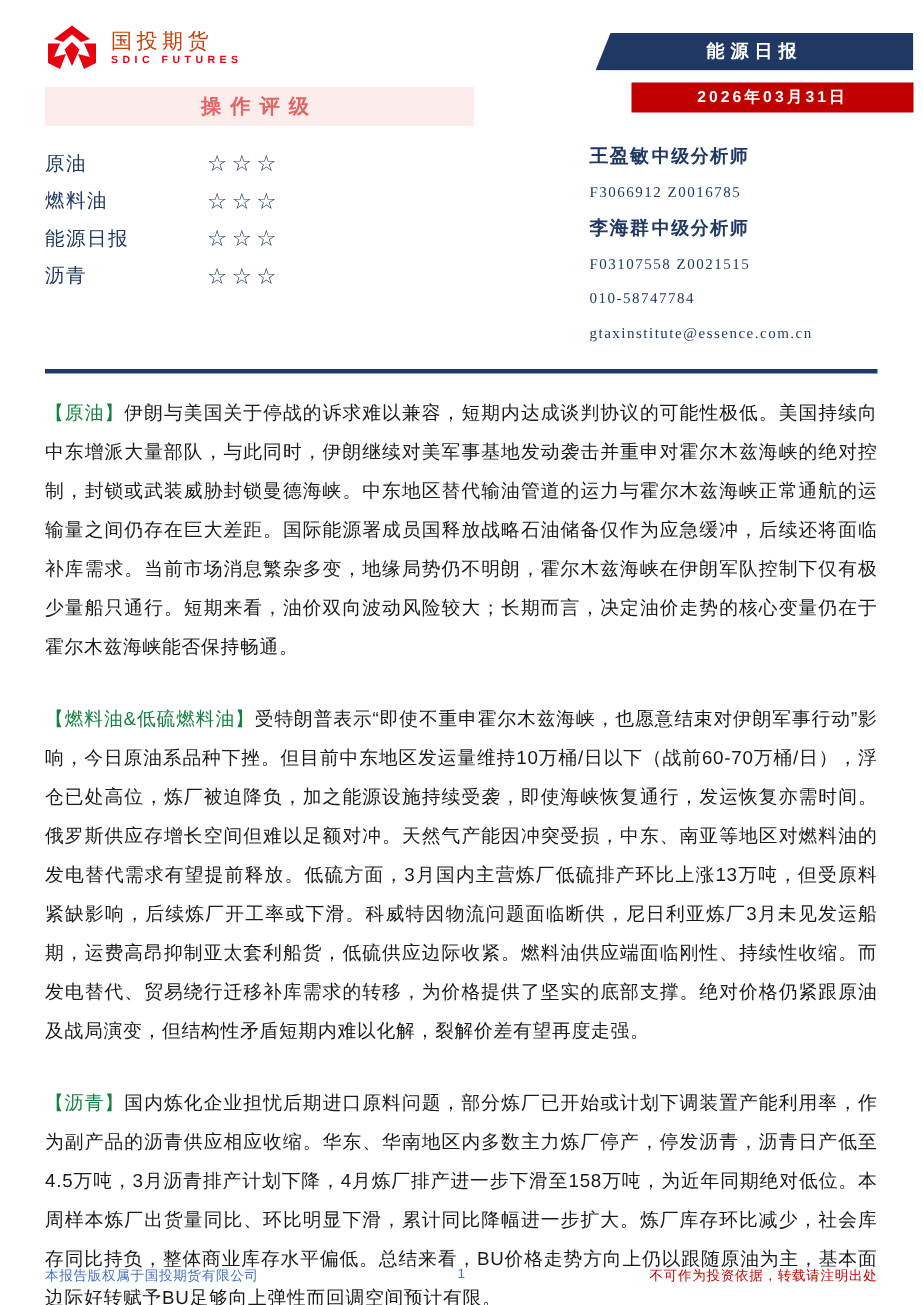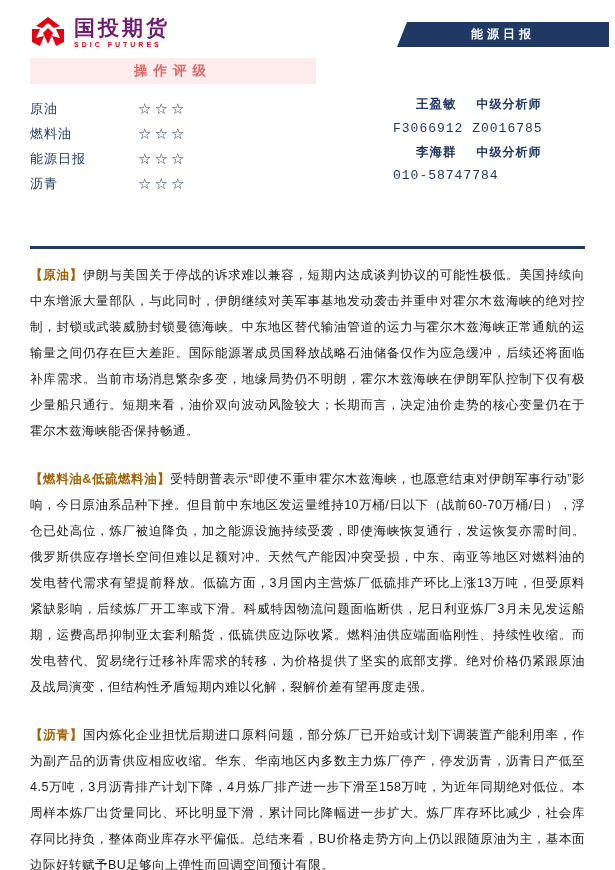--- a/index.html
+++ b/index.html
@@ -7,21 +7,21 @@
   body { font-family:"Liberation Sans","DejaVu Sans",sans-serif; }
   .page {
     position:relative; width:615px; height:870px; margin:0 auto;
     background:#ffffff; overflow:hidden;
   }
 
   
   .header { position:absolute; top:16px; left:30px; right:6px; display:flex; justify-content:space-between; align-items:flex-start; }
   .logo { display:flex; align-items:center; gap:8px; }
   .logo-mark { width:36px; height:32px; display:block; }
-  .logo-text .cn { font-size:21px; font-weight:bold; color:#701a75; letter-spacing:3px; line-height:1.1; }
+  .logo-text .cn { font-size:14px; font-weight:normal; color:#c2410c; letter-spacing:3px; line-height:1.1; }
   .logo-text .en { font-size:7px; color:var(--logo_red,#e60012); letter-spacing:3px; margin-top:2px; font-weight:bold; }
 
   .banners { display:flex; flex-direction:column; align-items:flex-end; gap:8px; padding-top:6px; }
   .banner-navy {
     background:var(--navy,#1f3864); color:#ffffff; font-weight:bold; font-size:12px;
     width:212px; text-align:center; padding:4px 0; letter-spacing:4px;
     clip-path:polygon(10px 0, 100% 0, 100% 100%, 0 100%);
   }
   .banner-red {
     background:var(--red,#c00000); color:#ffffff; font-weight:bold; font-size:10.5px;
@@ -35,36 +35,36 @@
     text-align:center; padding:4px 0; letter-spacing:6px;
   }
   .rating-rows { margin-top:12px; }
   .rating-row { display:flex; align-items:center; height:25px; }
   .rating-label { width:108px; font-size:13px; font-weight:normal; color:var(--navy,#1f3864); letter-spacing:1px; }
   .rating-stars { font-size:15px; color:var(--navy,#1f3864); letter-spacing:3px; }
 
   
   .analyst-box { position:absolute; top:92px; left:393px; width:210px; }
   .a-line { height:24px; display:flex; align-items:center; }
-  .a-name { font-size:12.5px; font-weight:bold; color:var(--navy,#1f3864); letter-spacing:1px;margin-left:23px; }
-  .a-title { font-size:12px; font-weight:bold; color:var(--navy,#1f3864); margin-left:20px; letter-spacing:1px; }
-  .a-codes, .c-line { font-family:Liberation Mono, monospace; font-size:13px; color:var(--navy,#1f3864); letter-spacing:1px; }
+  .a-name { font-size:12.5px; font-weight:bold; color:var(--navy,#1f3864); letter-spacing:1px; }
+  .a-title { font-size:12px; font-weight:bold; color:var(--navy,#1f3864); margin-left:1px; letter-spacing:1px; }
+  .a-codes, .c-line { font-family:Liberation Serif, serif; font-size:10px; color:var(--navy,#1f3864); letter-spacing:1px; }
   .contact { margin-top:0; }
   .contact .a-line { height:23px; }
 
   
   .rule { position:absolute; top:246px; left:30px; right:30px; height:2.5px; background:var(--navy,#1f3864); }
 
   
   .body { position:absolute; top:262px; left:30px; right:30px; }
   .body p {
     font-size:12.5px; line-height:26px; color:#1a1a1a; text-align:justify;
     letter-spacing:0.5px; margin-bottom:22px;
   }
-  .body p b { font-weight:bold; color:#a16207; }
+  .body p b { font-weight:normal; color:#15803d; }
 
   
   .footer { position:absolute; left:30px; right:30px; bottom:12px; height:14px; font-size:9px; }
   .f-left  { position:absolute; left:0;  top:0; color:var(--footer_blue,#4472c4); letter-spacing:0.5px; }
   .f-page  { position:absolute; left:50%; top:0; transform:translateX(-50%); color:var(--footer_blue,#4472c4); }
   .f-right { position:absolute; right:0; top:0; color:var(--red,#c00000); letter-spacing:0.5px; }
 </style>
 </head>
 <body>
 
@@ -78,20 +78,21 @@
         <polygon points="34,13 26,13 30,22 22,20 26,30 34,26" fill="#e60012"></polygon>
         <polygon points="18,12 23,17 18,28 13,17" fill="#e60012"></polygon>
       </svg>
       <div class="logo-text">
         <div class="cn">国投期货</div>
         <div class="en">SDIC FUTURES</div>
       </div>
     </div>
     <div class="banners">
       <div class="banner-navy">能源日报</div>
+      <div class="banner-red">2026年03月31日</div>
     </div>
   </div>
 
   <div class="rating-box">
     <div class="rating-title">操作评级</div>
     <div class="rating-rows">
       <div class="rating-row">
         <span class="rating-label">原油</span>
         <span class="rating-stars">☆☆☆</span>
       </div>
@@ -115,29 +116,40 @@
       <span class="a-name">王盈敏</span>
       <span class="a-title">中级分析师</span>
     </div>
     <div class="a-line">
       <span class="a-codes">F3066912 Z0016785</span>
     </div>
     <div class="a-line">
       <span class="a-name">李海群</span>
       <span class="a-title">中级分析师</span>
     </div>
+    <div class="a-line">
+      <span class="a-codes">F03107558 Z0021515</span>
+    </div>
     <div class="contact">
       <div class="a-line">
         <span class="c-line">010-58747784</span>
+      </div>
+      <div class="a-line">
+        <span class="c-line">gtaxinstitute@essence.com.cn</span>
       </div>
     </div>
   </div>
 
   <div class="rule"></div>
 
   <div class="body">
     <p><b>【原油】</b><span>伊朗与美国关于停战的诉求难以兼容，短期内达成谈判协议的可能性极低。美国持续向中东增派大量部队，与此同时，伊朗继续对美军事基地发动袭击并重申对霍尔木兹海峡的绝对控制，封锁或武装威胁封锁曼德海峡。中东地区替代输油管道的运力与霍尔木兹海峡正常通航的运输量之间仍存在巨大差距。国际能源署成员国释放战略石油储备仅作为应急缓冲，后续还将面临补库需求。当前市场消息繁杂多变，地缘局势仍不明朗，霍尔木兹海峡在伊朗军队控制下仅有极少量船只通行。短期来看，油价双向波动风险较大；长期而言，决定油价走势的核心变量仍在于霍尔木兹海峡能否保持畅通。</span></p>
     <p><b>【燃料油&amp;低硫燃料油】</b><span>受特朗普表示“即使不重申霍尔木兹海峡，也愿意结束对伊朗军事行动”影响，今日原油系品种下挫。但目前中东地区发运量维持10万桶/日以下（战前60-70万桶/日），浮仓已处高位，炼厂被迫降负，加之能源设施持续受袭，即使海峡恢复通行，发运恢复亦需时间。俄罗斯供应存增长空间但难以足额对冲。天然气产能因冲突受损，中东、南亚等地区对燃料油的发电替代需求有望提前释放。低硫方面，3月国内主营炼厂低硫排产环比上涨13万吨，但受原料紧缺影响，后续炼厂开工率或下滑。科威特因物流问题面临断供，尼日利亚炼厂3月未见发运船期，运费高昂抑制亚太套利船货，低硫供应边际收紧。燃料油供应端面临刚性、持续性收缩。而发电替代、贸易绕行迁移补库需求的转移，为价格提供了坚实的底部支撑。绝对价格仍紧跟原油及战局演变，但结构性矛盾短期内难以化解，裂解价差有望再度走强。</span></p>
     <p><b>【沥青】</b><span>国内炼化企业担忧后期进口原料问题，部分炼厂已开始或计划下调装置产能利用率，作为副产品的沥青供应相应收缩。华东、华南地区内多数主力炼厂停产，停发沥青，沥青日产低至4.5万吨，3月沥青排产计划下降，4月炼厂排产进一步下滑至158万吨，为近年同期绝对低位。本周样本炼厂出货量同比、环比明显下滑，累计同比降幅进一步扩大。炼厂库存环比减少，社会库存同比持负，整体商业库存水平偏低。总结来看，BU价格走势方向上仍以跟随原油为主，基本面边际好转赋予BU足够向上弹性而回调空间预计有限。</span></p>
   </div>
 
+  <div class="footer">
+    <span class="f-left">本报告版权属于国投期货有限公司</span>
+    <span class="f-page">1</span>
+    <span class="f-right">不可作为投资依据，转载请注明出处</span>
+  </div>
 
 </div>
 
 </body></html>

